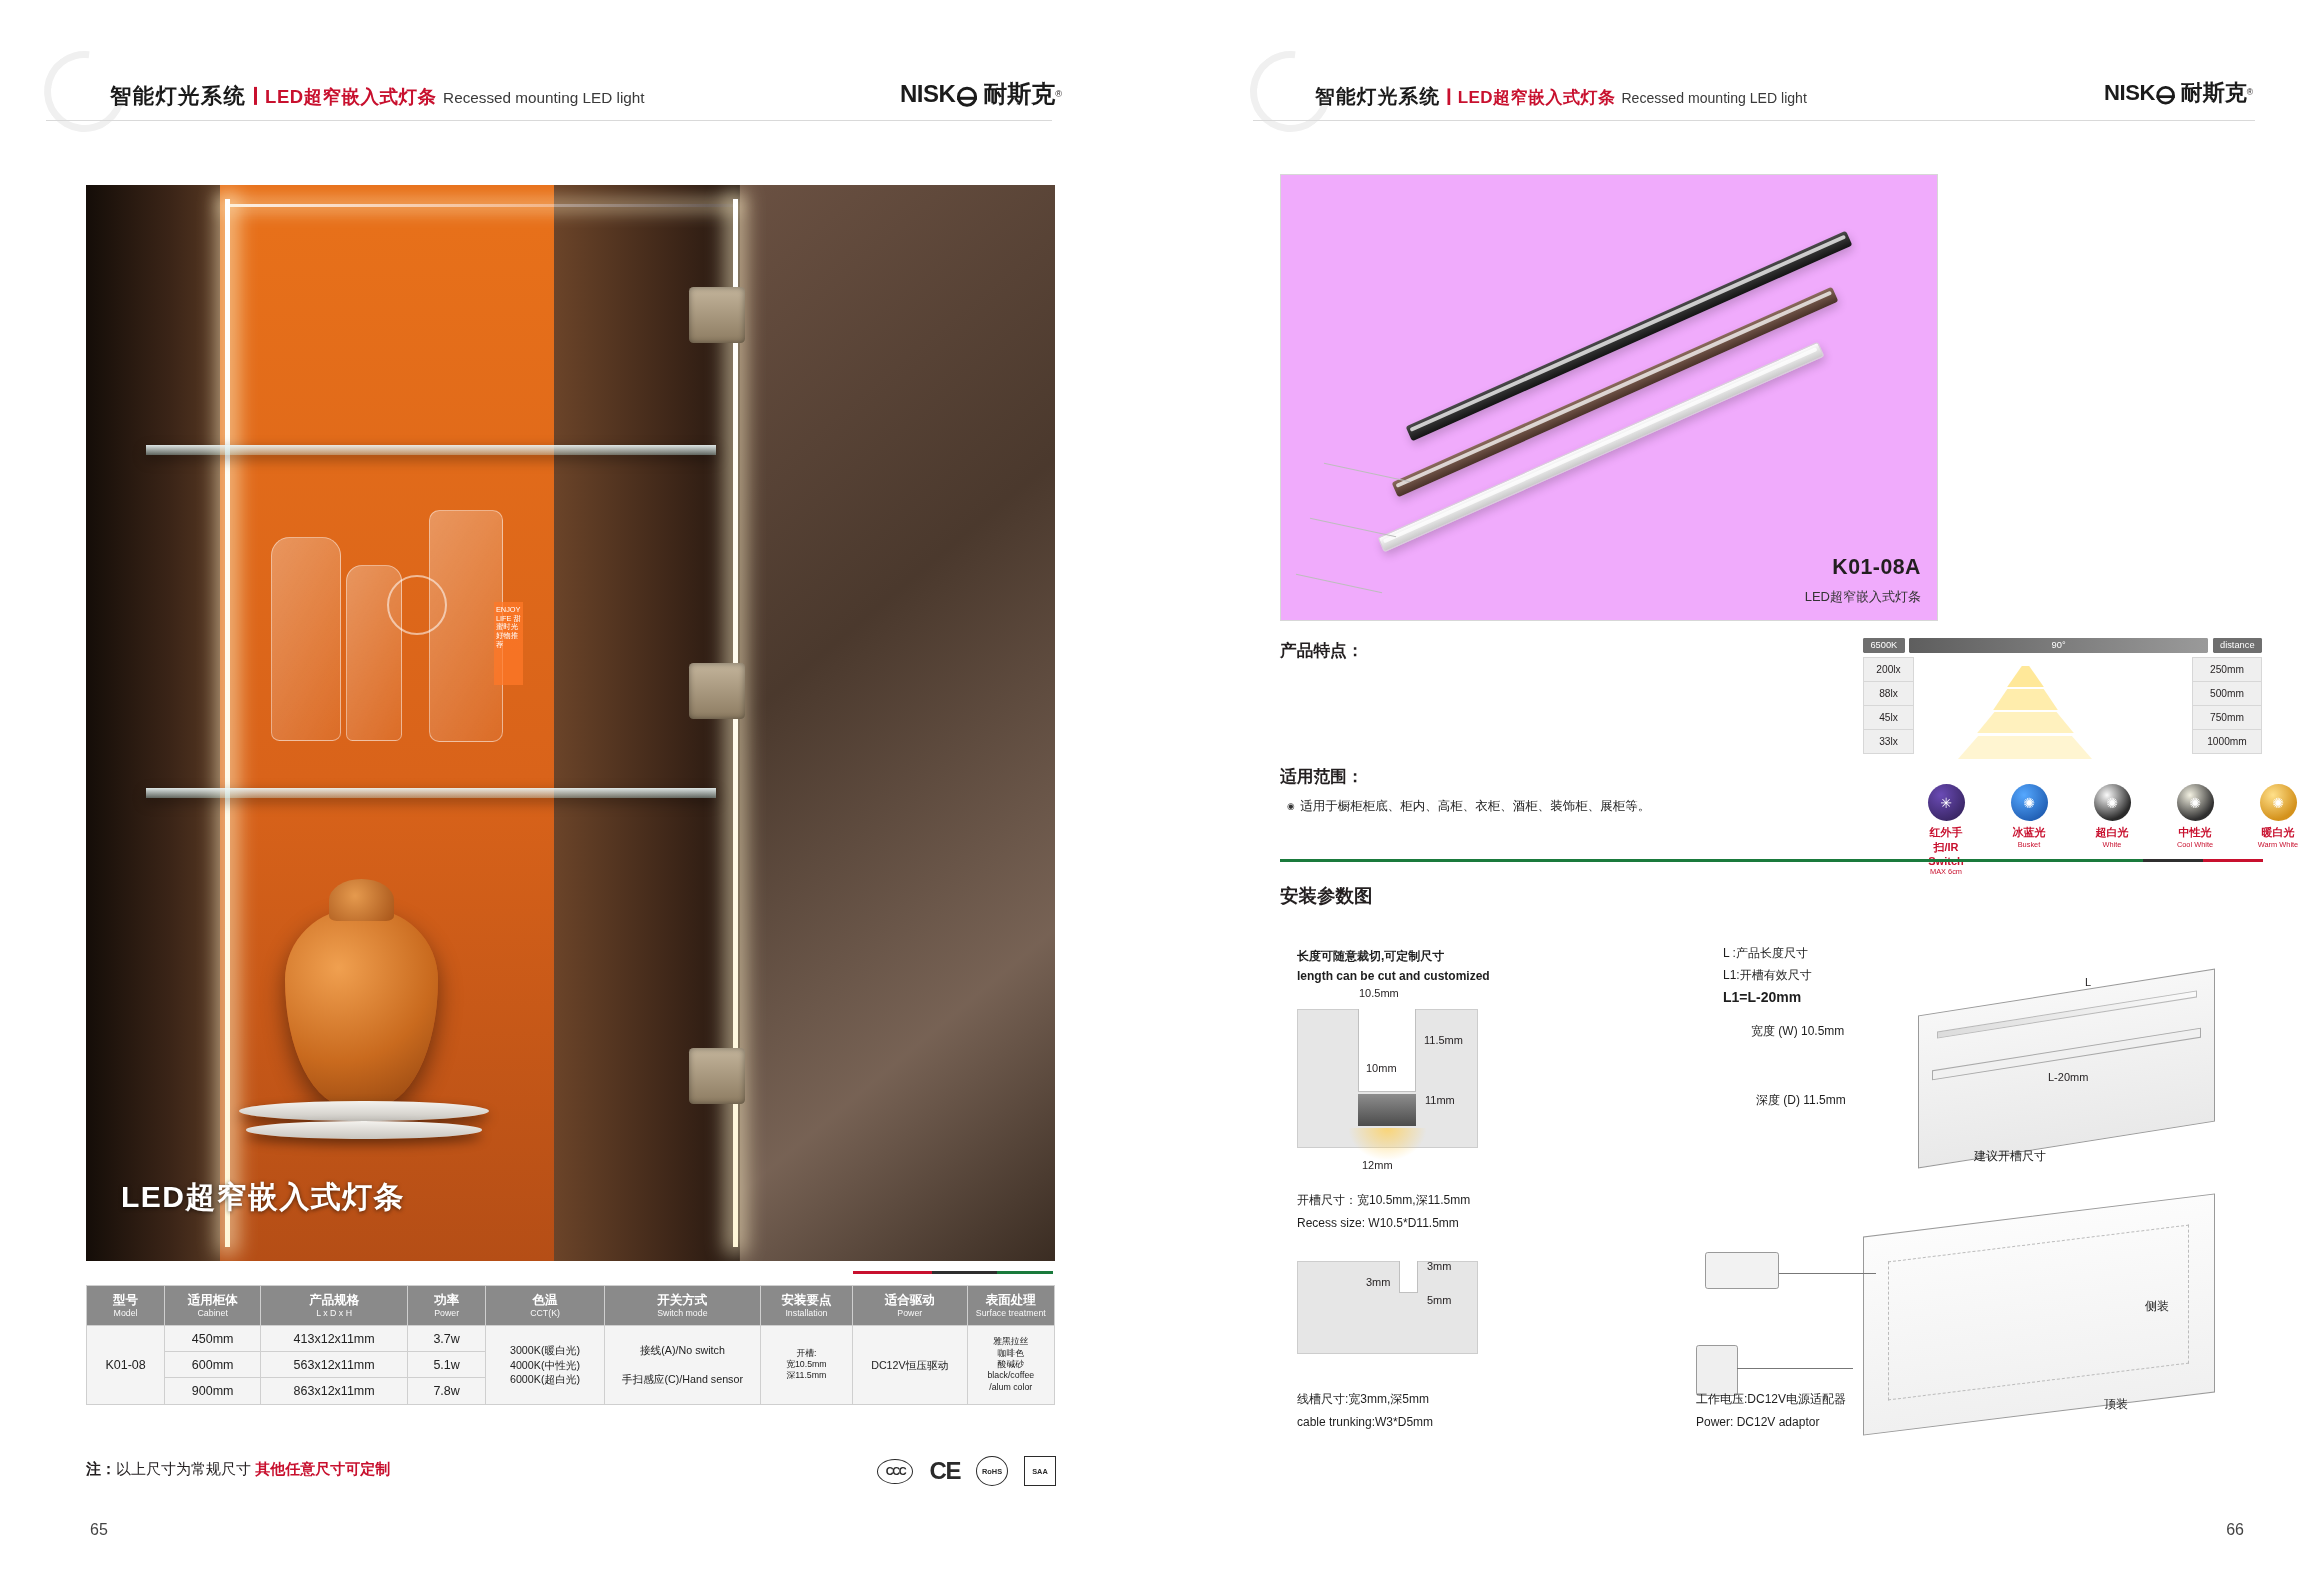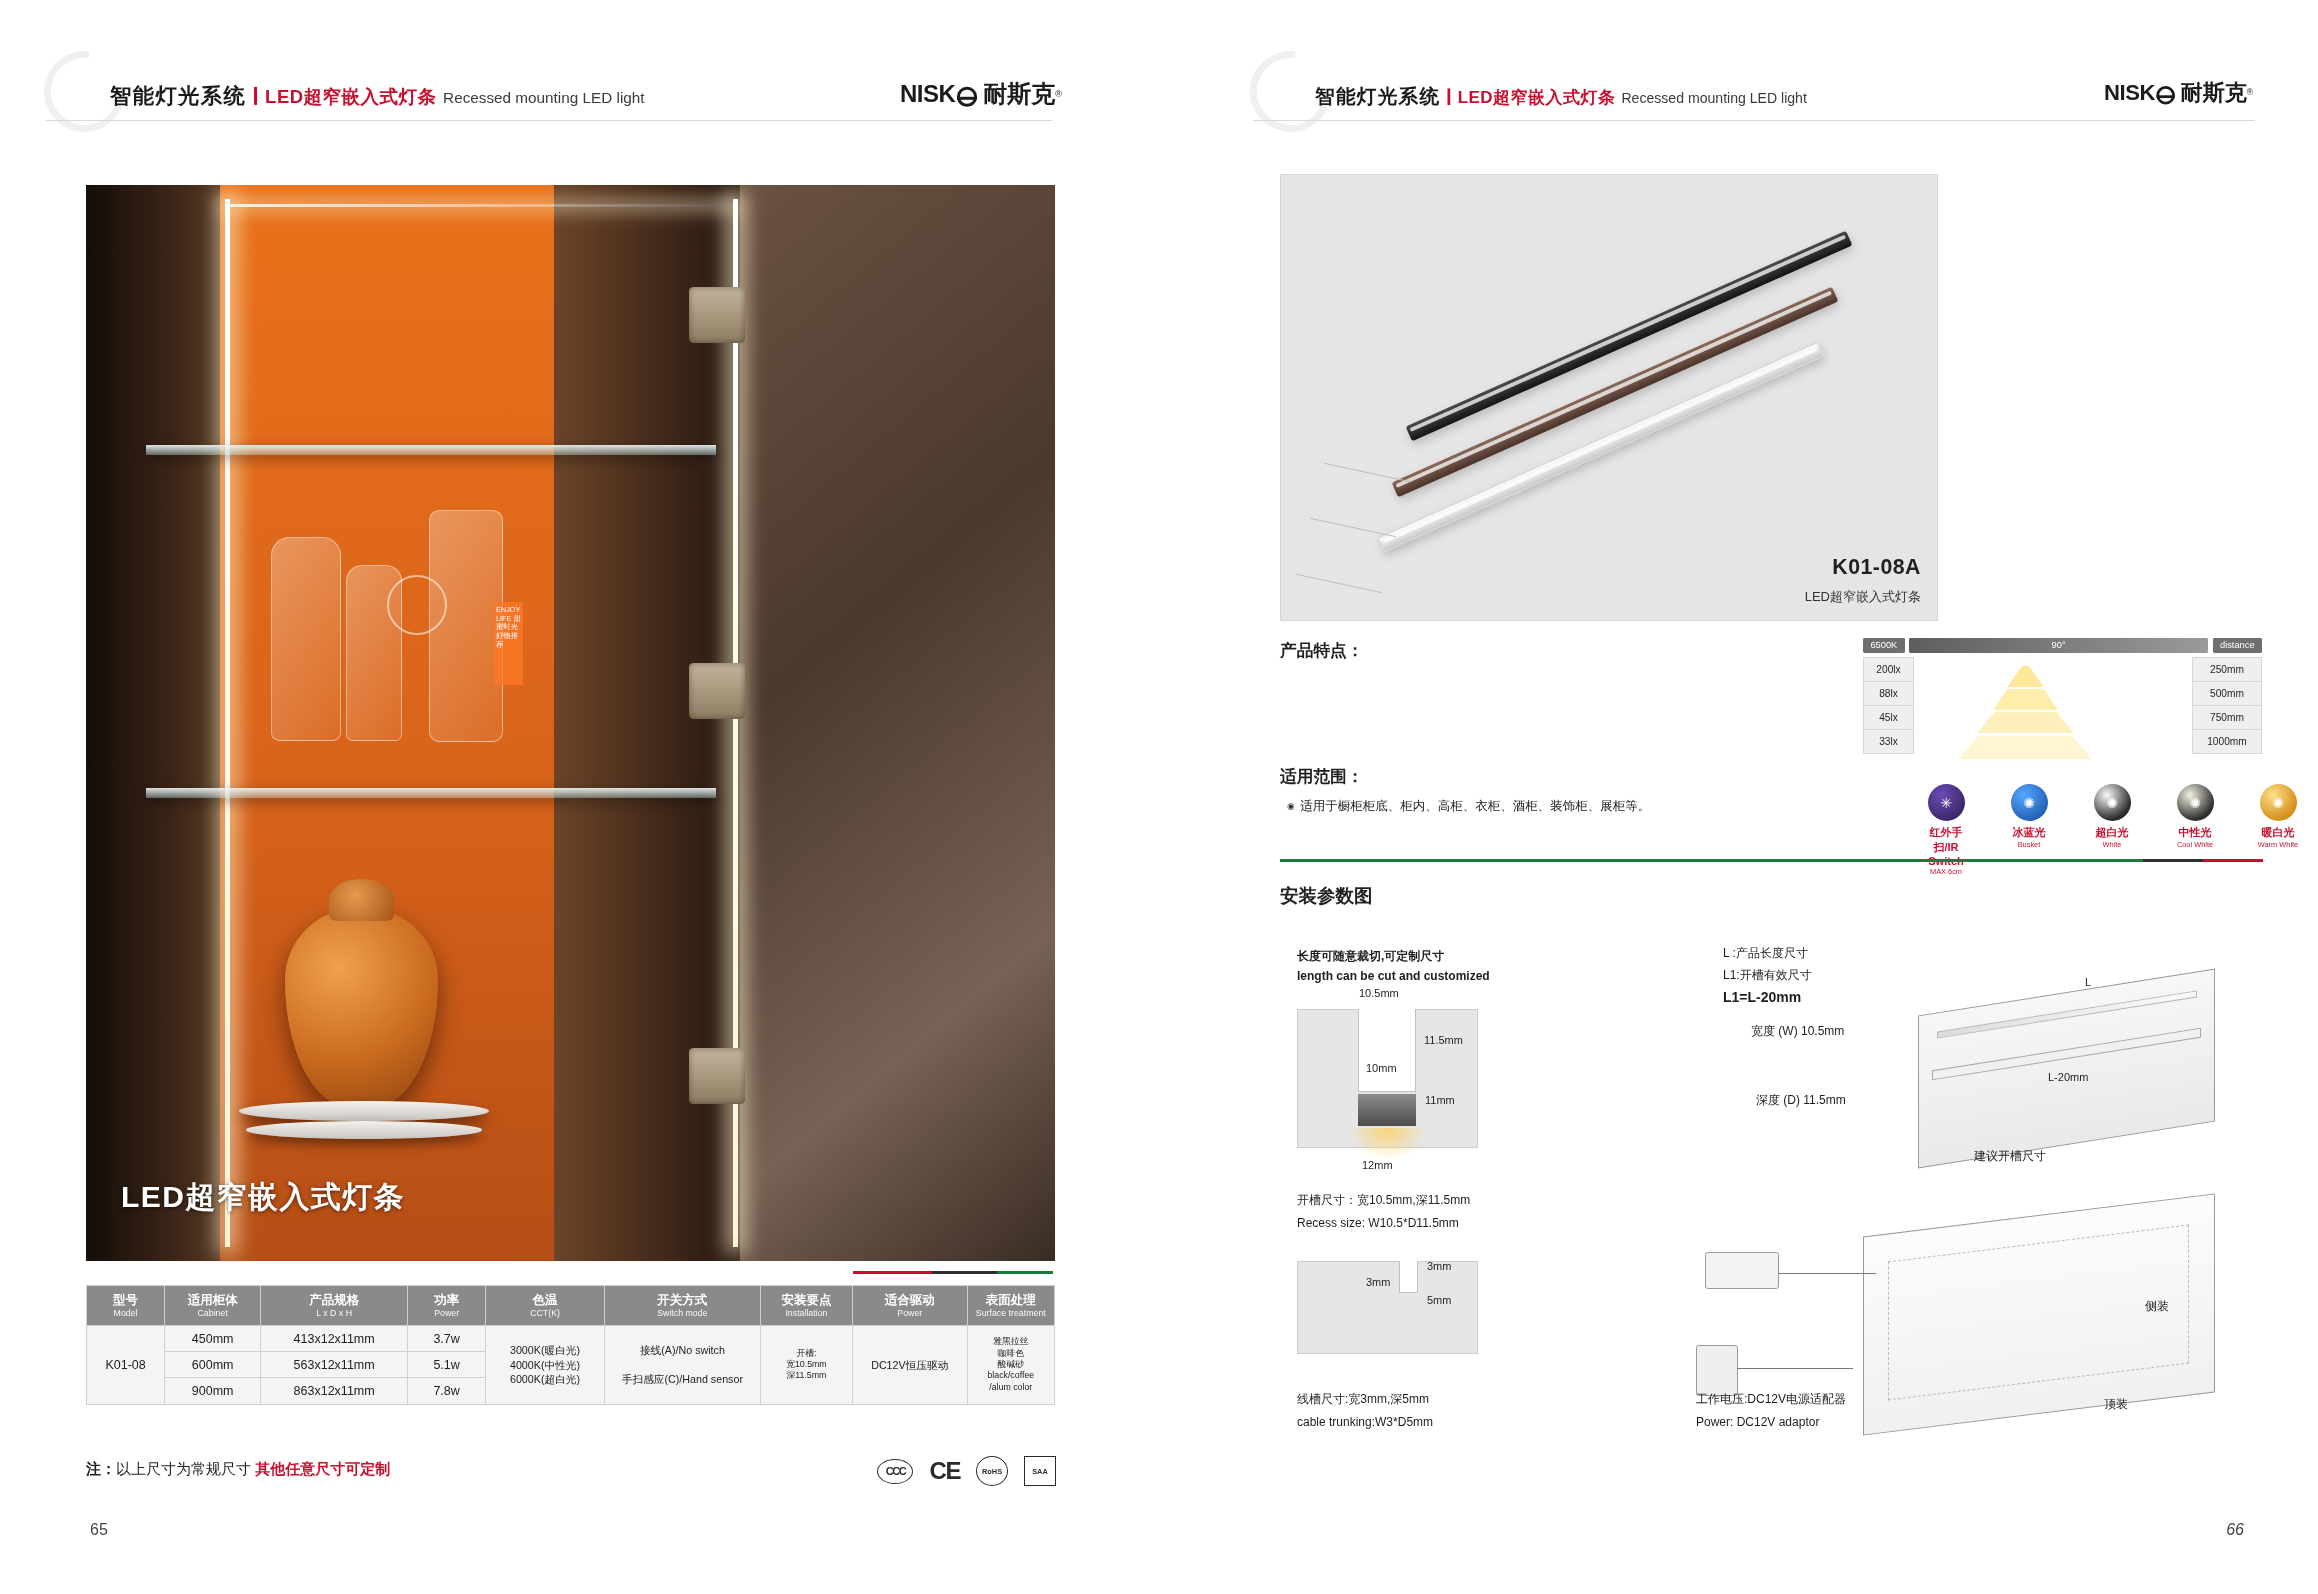--- a/index.html
+++ b/index.html
@@ -147,21 +147,21 @@
   }
   .cert-ce { font-size:24px; font-weight:bold; letter-spacing:-1.4px; }
   .cert-rohs { width:32px;height:30px;border:1.9px solid #2b2b2b;border-radius:50%;
     display:flex;align-items:center;justify-content:center;font-size:7.4px;font-weight:bold;}
   .cert-sq { width:32px;height:30px;border:1.9px solid #2b2b2b;display:flex;align-items:center;justify-content:center;
     font-size:7.4px;font-weight:bold;}
 
   .pageno { position:absolute; bottom:56px; font-size:16px; color:#444; }
 
   
-  .prod-box { position:absolute; border:1.4px solid #d7d7d7; background:#e5e5e5;padding-left:28px; }
+  .prod-box { position:absolute; border:1.4px solid #d7d7d7; background:#f0abfc;padding-left:28px; }
 
   .bar3d { position:absolute; height:16px; border-radius:2.8px; transform:rotate(-24deg); box-shadow:0 4.6px 9.3px rgba(0,0,0,.18); }
   .bar-black { background:linear-gradient(180deg,#4a4a4a,#141414); }
   .bar-brown { background:linear-gradient(180deg,#8a6a5c,#4a3229); }
   .bar-white { background:linear-gradient(180deg,#fdfdfd,#c9c9c9); border:0.9px solid #d5d5d5;}
   .bar-lens { position:absolute; left:2.8px; top:2.8px; right:2.8px; height:4.6px; background:rgba(255,255,255,.75); border-radius:1.9px;}
   .wire { position:absolute; width:88px; height:1.4px; background:#bdbdbd; transform:rotate(12deg); }
 
   .prod-name { position:absolute; right:16px; bottom:40px; font-size:21.3px; font-weight:bold; letter-spacing:0.5px; }
   .prod-sub  { position:absolute; right:16px; bottom:14px; font-size:13px; color:#333; }
@@ -474,16 +474,16 @@
     <div style="position:absolute; left:721px; top:1243px; width:301px; height:139px; border:0.9px dashed #bbb; transform:skewY(-7deg);"></div>
     <div class="dtext" style="left:978px; top:1298px;">侧装</div>
     <div class="dtext" style="left:937px; top:1396px;">顶装</div>
     <div class="adaptor" style="left:538px; top:1252px; width:74px; height:37px;"></div>
     <div class="cable" style="left:612px; top:1273px; width:97px;"></div>
     <div class="plug" style="left:529px; top:1345px; width:42px; height:51px; border-radius:2.8px;"></div>
     <div class="cable" style="left:570px; top:1368px; width:116px;"></div>
     <div class="dtext" style="left:529px; top:1391px;">工作电压:DC12V电源适配器</div>
     <div class="dtext" style="left:529px; top:1415px;">Power: DC12V adaptor</div>
 
-    <div class="pageno" style="right:90px;font-style:italic;">66</div>
+    <div class="pageno" style="right:90px;">66</div>
   </div>
 </div>
 
 
 </body></html>

